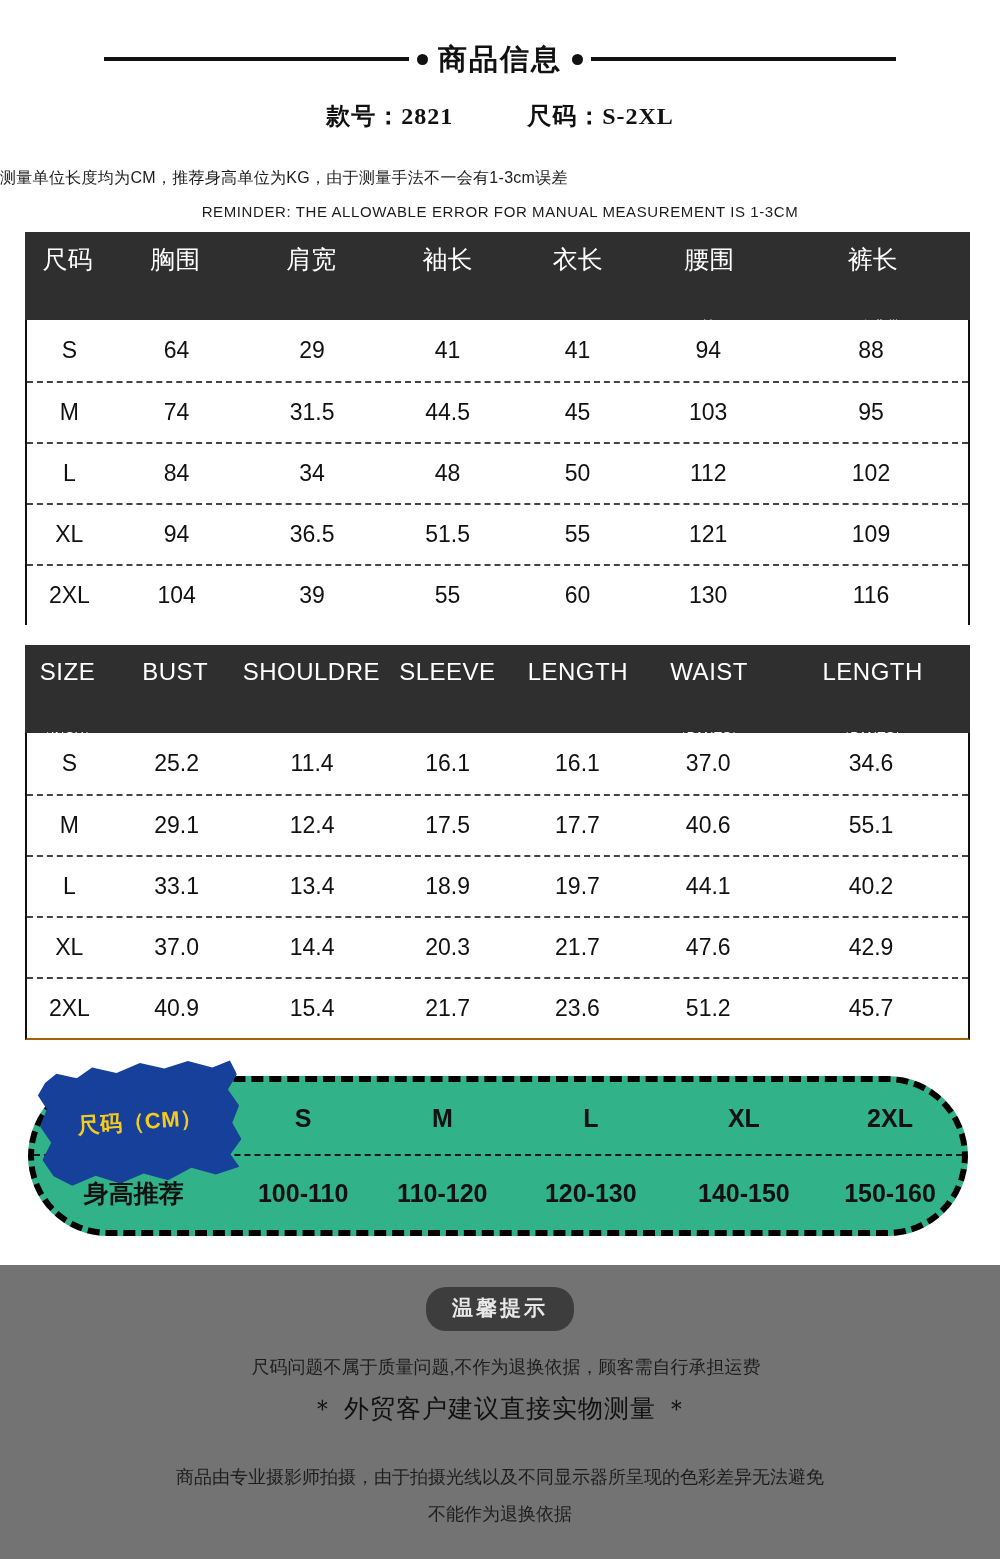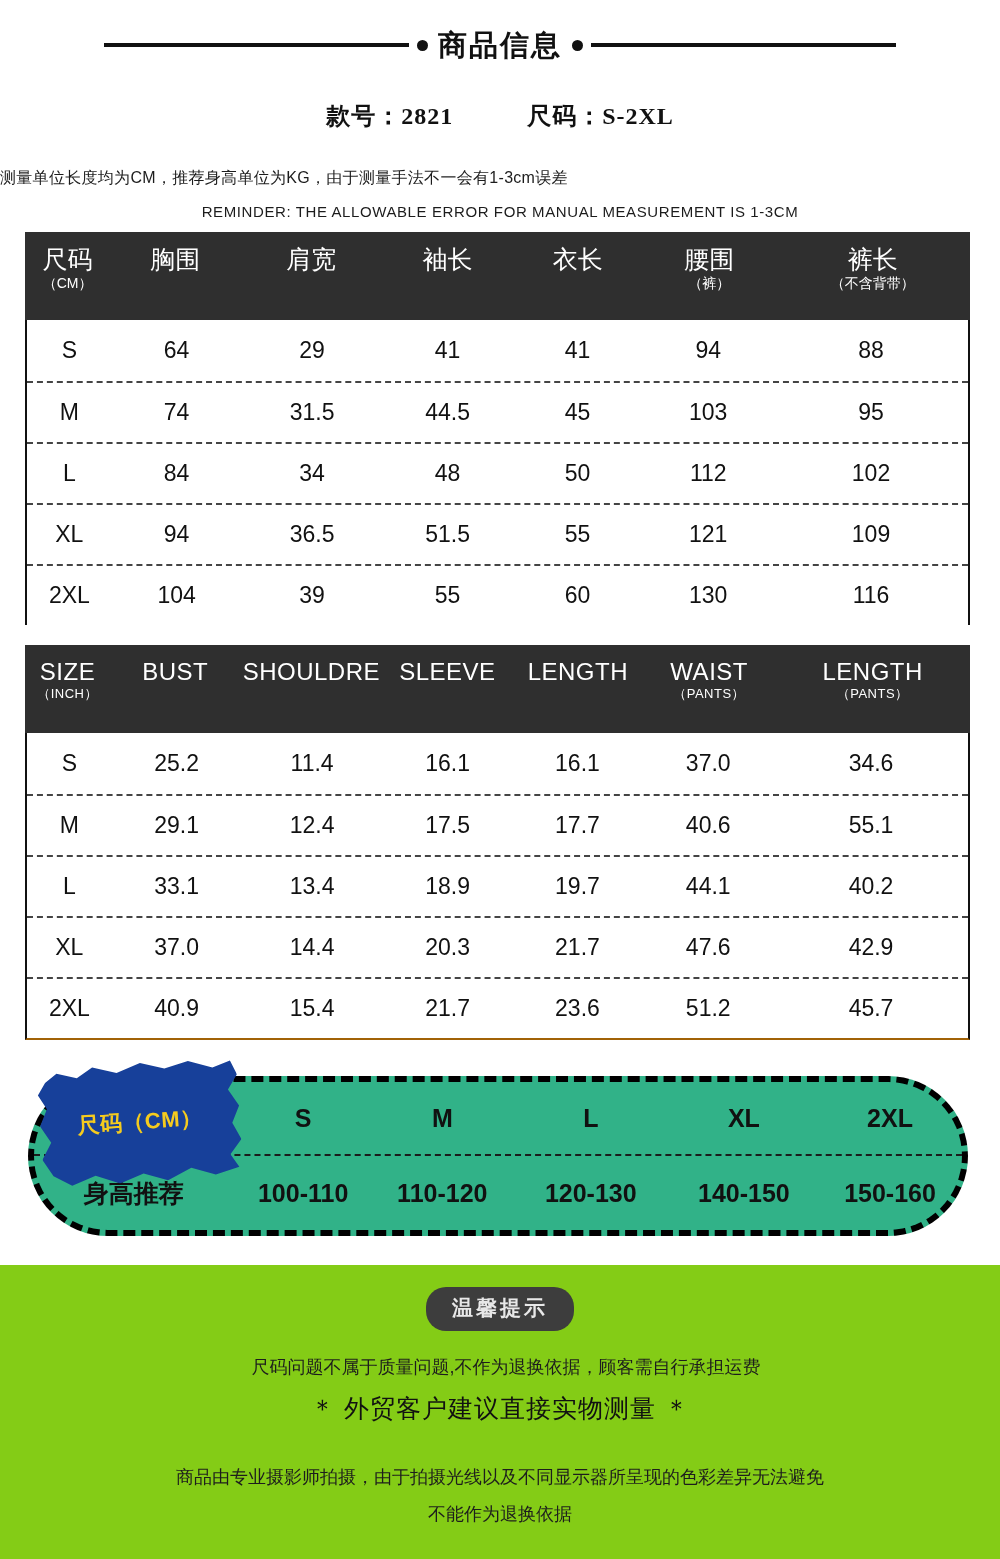--- a/index.html
+++ b/index.html
@@ -6,21 +6,21 @@
   * { margin:0; padding:0; box-sizing:border-box; }
   html,body{ background:#ffffff; }
   body{
     width:1000px; height:1559px; position:relative;
     font-family:"Liberation Sans","DejaVu Sans",sans-serif;
     color:#1a1a1a; overflow:hidden;
   }
 
   
   .title-row{
-    position:absolute; left:0; top:24px; width:1000px; height:42px;
+    position:absolute; left:0; top:38px; width:1000px; height:42px;
     display:flex; align-items:center; justify-content:center; gap:0;
   }
   .title-rule{ height:4px; background:#111; width:305px; }
   .title-dot{
     width:11px; height:11px; border-radius:50%; background:#111;
     margin:0 8px;
   }
   .title-text{
     font-size:29px; font-weight:700; letter-spacing:2px; white-space:nowrap;
     line-height:1; padding:0 2px; color:#111;
@@ -54,21 +54,21 @@
   #table-cm{ top:232px; }
   #table-inch{ top:645px; border-bottom:2px solid #a16207; }
 
   .thead{
     background:#2f2f2f; color:#ffffff; height:88px;
     display:flex; align-items:flex-start; width:100%;
     margin-left:-2px; width:calc(100% + 4px);
   }
   .thead .cell{
     display:flex; flex-direction:column; align-items:center;
-    justify-content:flex-start; padding-top:14px;
+    justify-content:flex-start; padding-top:14px;gap:43px;
   }
   .th-main{ font-size:25px; font-weight:400; line-height:1.05; white-space:nowrap; }
   .th-sub{ font-size:14px; font-weight:400; line-height:1.6; white-space:nowrap; }
   #table-inch .th-main{ font-size:24px; letter-spacing:0.5px; }
   #table-inch .th-sub{ font-size:13px; letter-spacing:0.5px; }
 
   .tbody{ background:#ffffff; width:100%; }
   .trow{
     display:flex; align-items:center; height:61px;
     border-top:2px dashed #444;
@@ -117,21 +117,21 @@
       4% 12%, 10% 5%, 20% 10%, 28% 2%, 40% 8%, 52% 1%, 64% 7%, 76% 2%, 88% 9%,
       97% 4%, 100% 16%, 95% 28%, 100% 42%, 96% 56%, 100% 70%, 94% 82%, 98% 93%,
       86% 98%, 74% 91%, 62% 100%, 50% 93%, 38% 100%, 26% 92%, 14% 99%, 5% 90%,
       0% 76%, 5% 62%, 0% 48%, 4% 34%, 0% 22%
     );
   }
 
   
   .tips{
     position:absolute; left:0; top:1265px; width:1000px; height:294px;
-    background:#84cc16;
+    background:#737373;
   }
   .tips-badge{
     position:absolute; left:50%; transform:translateX(-50%); top:22px;
     background:#3d3d3d; color:#e8e8e8; border-radius:20px;
     padding:7px 26px 9px; font-size:21px; font-weight:700; letter-spacing:3px;
     white-space:nowrap;
   }
   .tips-l1{
     position:absolute; left:0; top:90px; width:1000px; text-align:center;
     font-size:18px; color:#1d1d1d;padding-left:12px;

